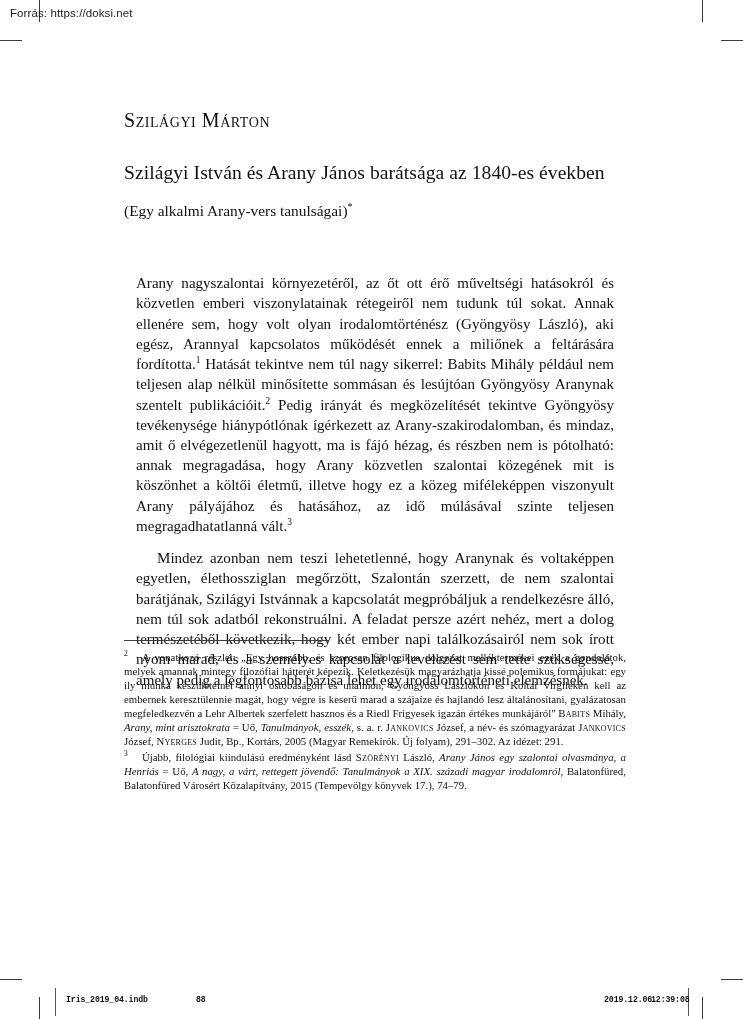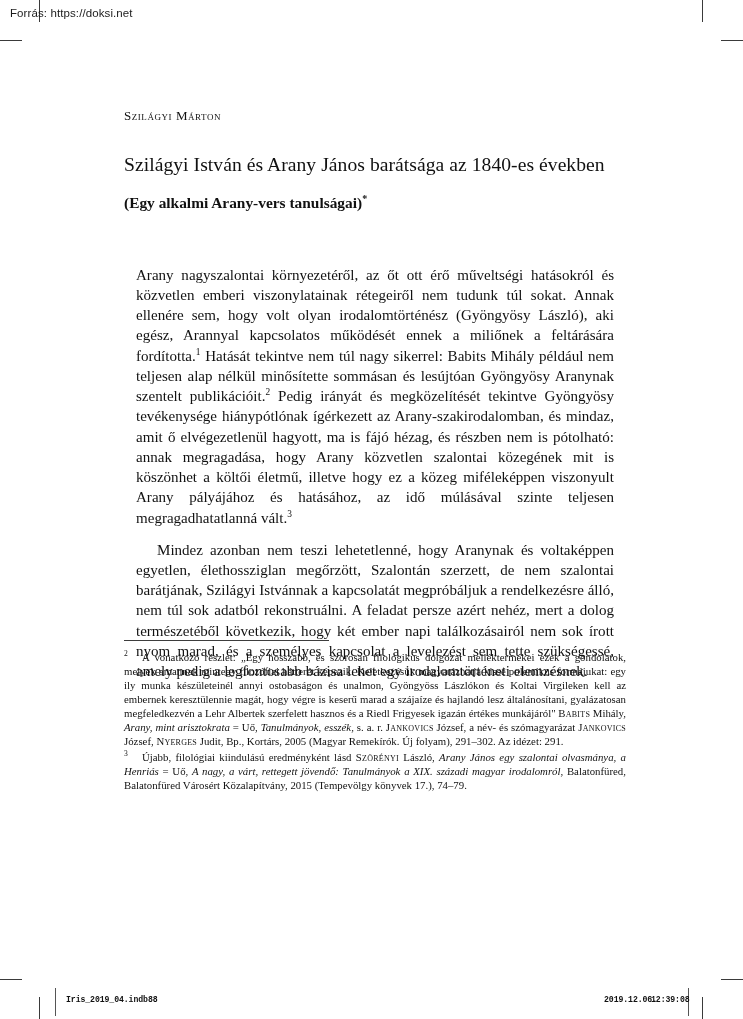--- a/index.html
+++ b/index.html
@@ -57,40 +57,40 @@
   }
 
   .content {
     position: absolute;
     left: 124px;
     top: 108px;
     width: 502px;
   }
 
   .author {
-    font-size: 13px;
+    font-size: 20px;
     font-variant: small-caps;
     letter-spacing: 0.55px;
     margin: 0 0 28px 0;
     line-height: 1.2;
   }
 
   .title {
     font-size: 19.6px;
     margin: 0 0 16px 0;
     line-height: 1.28;
     font-weight: normal;
     letter-spacing: 0.05px;
   }
 
   .subtitle {
     font-size: 15.4px;
     margin: 0 0 52px 0;
     line-height: 1.3;
-    font-weight: bold;
+    font-weight: normal;
   }
   .subtitle .fn-mark {
     font-size: 10px;
     vertical-align: super;
     line-height: 0;
   }
 
   .body-text p {
     font-size: 15.05px;
     line-height: 1.345;
@@ -167,21 +167,21 @@
     position: absolute;
     top: 9px;
     font-family: Liberation Mono, monospace;
     font-size: 8.2px;
     color: #111111;
     white-space: nowrap;
     letter-spacing: -0.1px;
     font-weight: bold;
   }
   .footer-file { left: 66px; }
-  .footer-page { left: 148px; }
+  .footer-page { left: 148px; padding-left: 48px; }
   .footer-date { left: 604px; }
   .footer-time { left: 651px; }
 </style>
 </head>
 <body>
 
 <div class="page">
 
   <div class="source-banner">Forrás: https://doksi.net</div>
 

